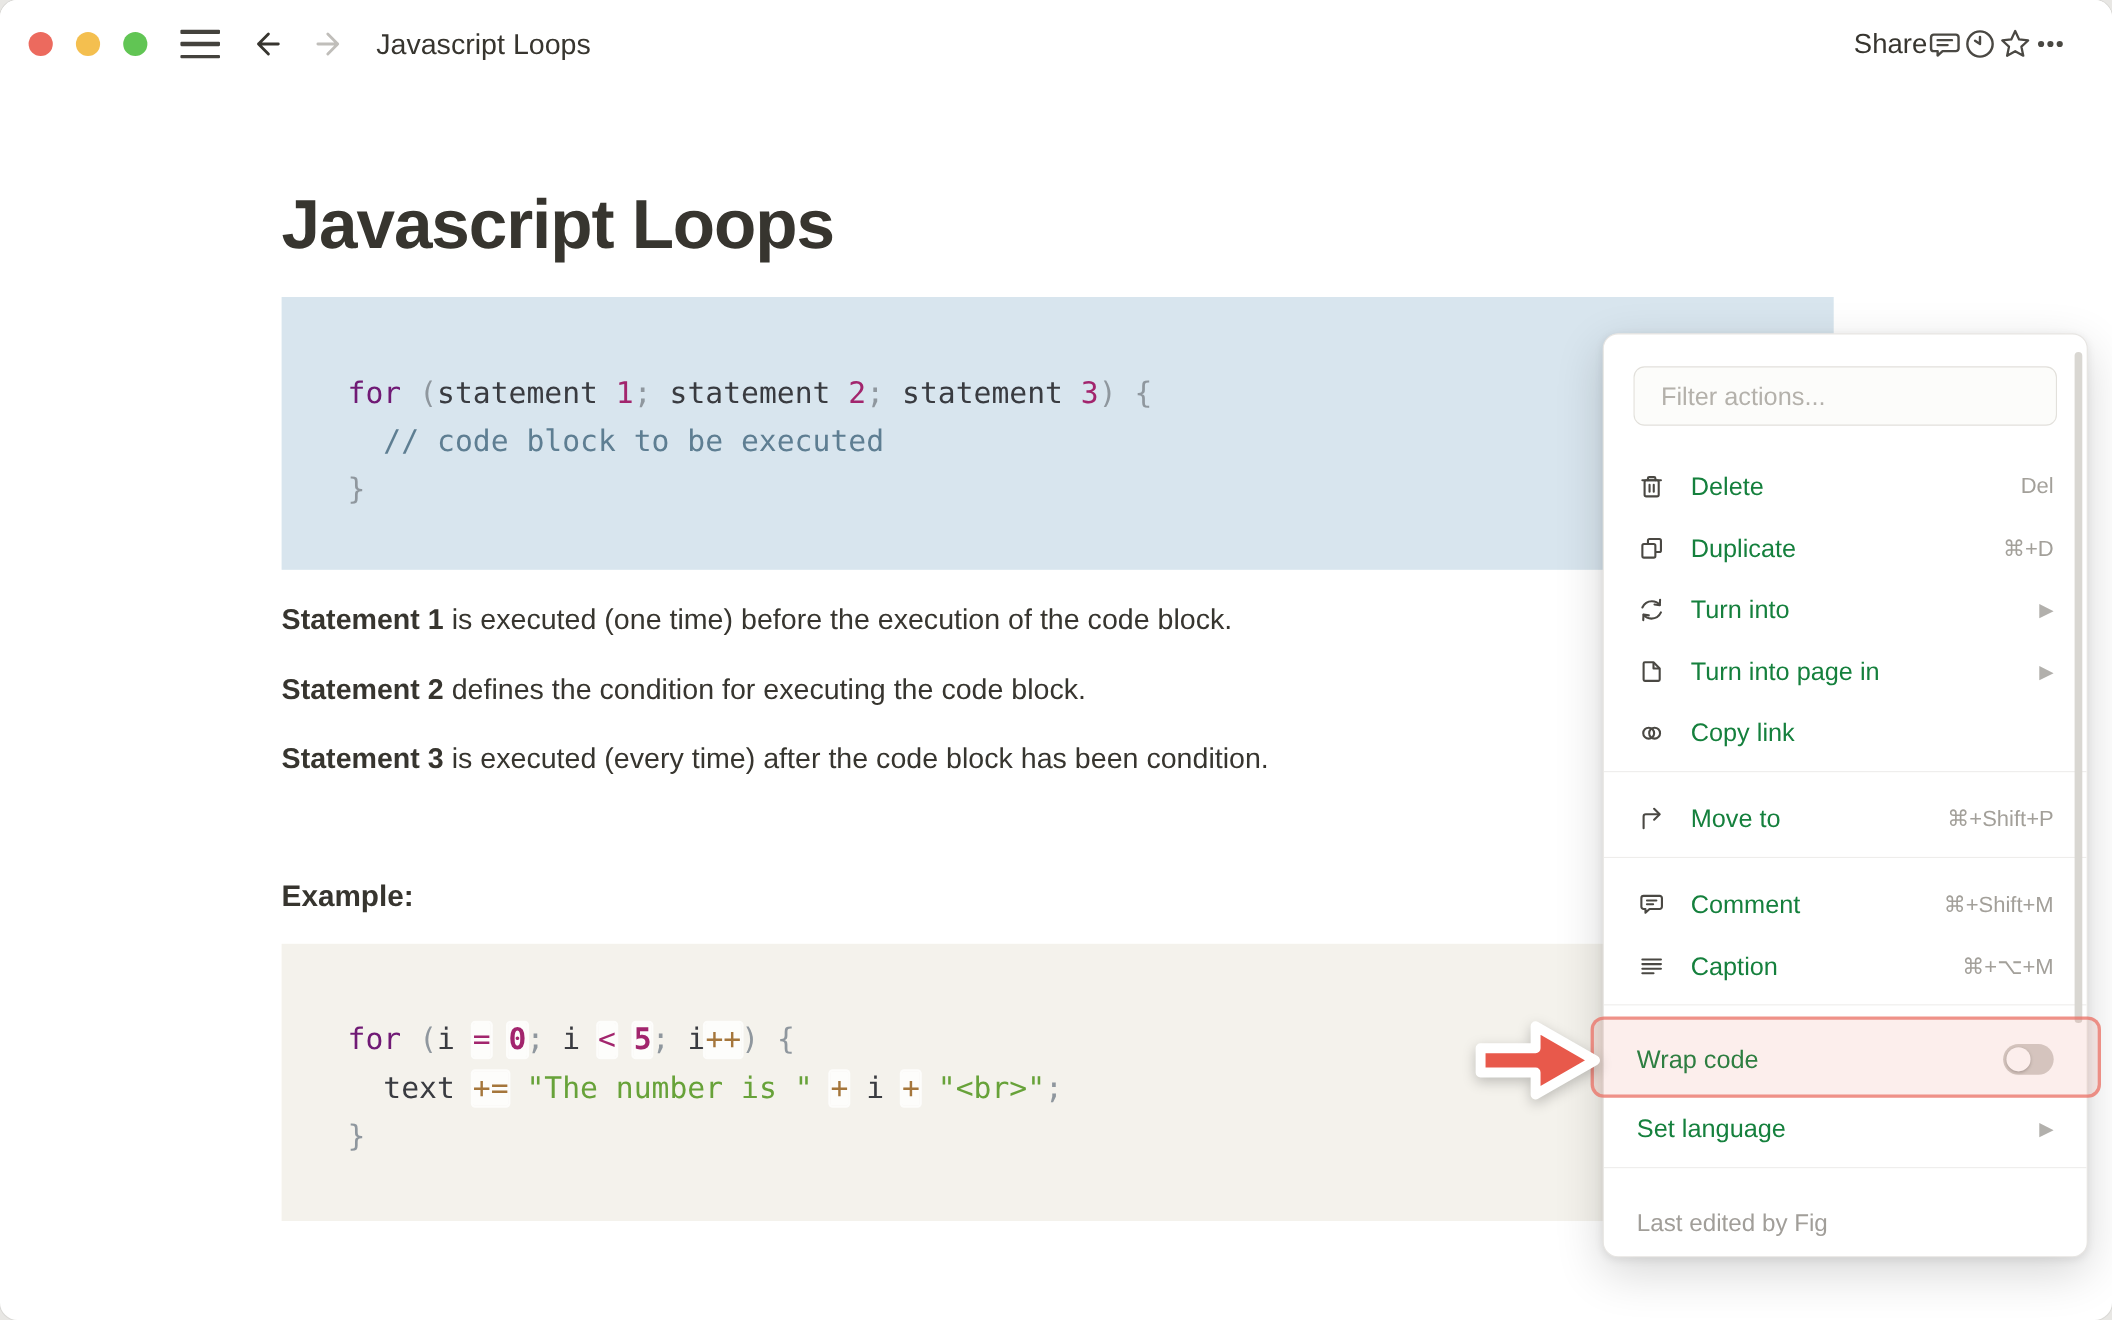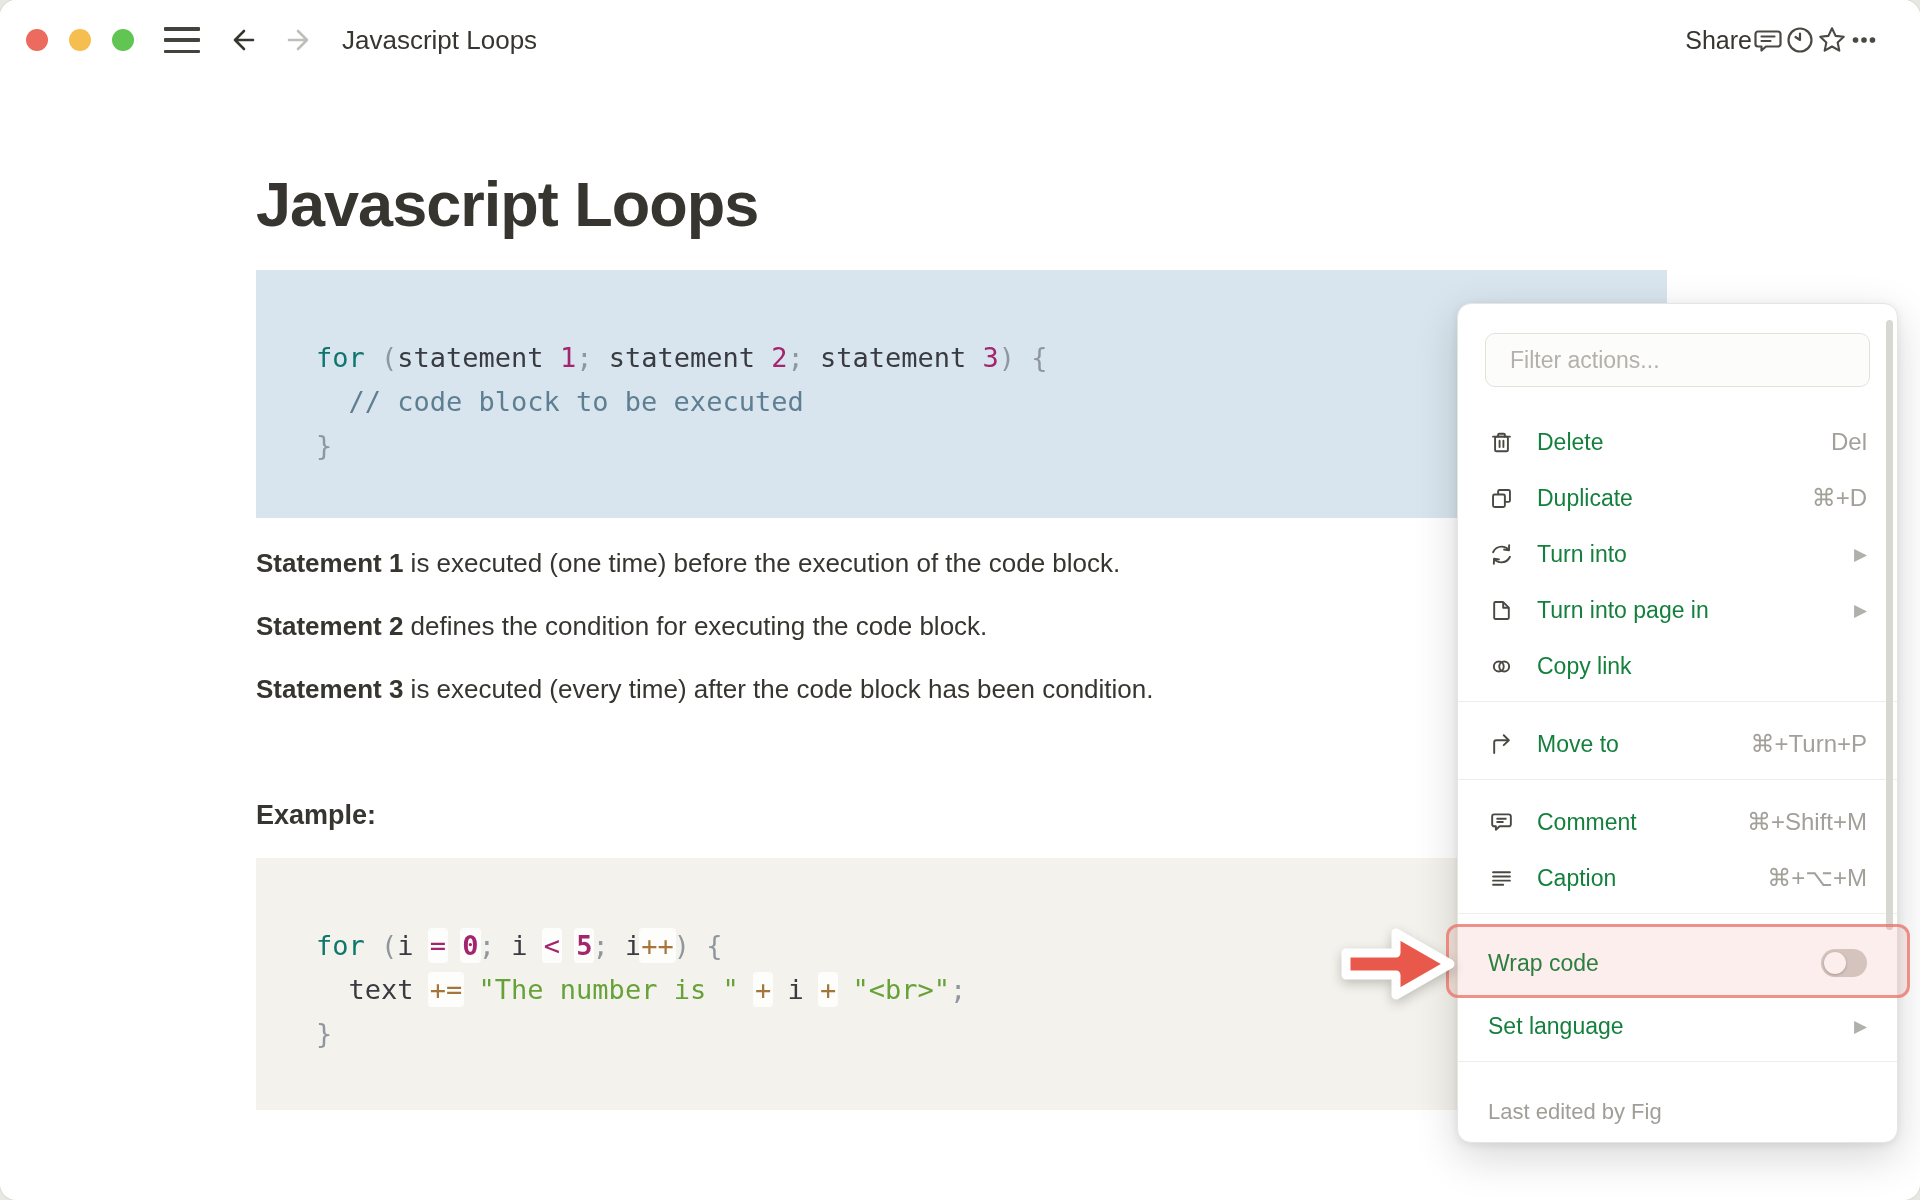--- a/index.html
+++ b/index.html
@@ -27,21 +27,21 @@
   .topbar-right{margin-left:auto;display:flex;align-items:center;}
   .share-btn{font-size:25px;color:#37352f;}
   .tb-icon{width:32px;height:32px;display:flex;align-items:center;justify-content:center;color:#4a4843;}
   
   .doc-title{position:absolute;left:256px;top:126px;font-size:63px;font-weight:700;color:#37352f;letter-spacing:-1px;}
   .codeblock{position:absolute;left:256px;width:1411px;font-family:"DejaVu Sans Mono", monospace;font-size:27px;line-height:44px;color:#393b40;}
   .codeblock .code{padding:66px 0 0 60px;}
   .codeblock .code div{white-space:pre;}
   #code1{top:270px;height:248px;background:#d8e5ee;}
   #code2{top:858px;height:252px;background:#f4f2ec;}
-  .tk.kw{color:#0f766e;}
+  .tk.kw{color:#701a75;}
   .tk.tx{color:#393b40;}
   .tk.pu{color:#8f979e;}
   .tk.num{color:#a2256d;}
   .tk.numb{color:#a2256d;font-weight:bold;}
   .tk.cm{color:#5e7e92;}
   .tk.str{color:#67a239;}
   .tk.opm{color:#a2256d;}
   .tk.opb{color:#a5763b;}
   .tk.hl{background:rgba(255,255,255,.8);box-shadow:0 0 0 2px rgba(255,255,255,.8);border-radius:2px;}
   .paragraphs{position:absolute;left:256px;top:545px;width:1200px;}
@@ -58,21 +58,21 @@
   .filter-input{
     display:block;margin:29px 27px 0 27px;width:385px;height:54px;box-sizing:border-box;
     border:1.5px solid #e2e0db;border-radius:10px;background:#fcfcfa;
     font-family:"Liberation Sans",sans-serif;font-size:23px;color:#37352f;padding:0 24px;outline:none;
   }
   .filter-input::placeholder{color:#b4b1ab;}
   .menu-rows{margin-top:27px;}
   .mi{height:56px;display:flex;align-items:center;padding:0 30px;cursor:pointer;}
   .mi .ic{width:27px;height:27px;margin-right:22px;display:flex;align-items:center;justify-content:center;color:#4a4843;flex:none;}
   .mi .lb{font-size:23px;color:#15803d;}
-  .mi .sc{margin-left:auto;font-size:24px;color:#a3a09a;}
+  .mi .sc{margin-left:auto;font-size:20px;color:#a3a09a;}
   .mi .sub{margin-left:auto;font-size:17px;color:#b2b0ac;}
   .mi.wrap-row{height:70px;}
   .mdiv{height:1px;background:#eeedeb;margin:7px 0 14px 0;}
   .menu-footer{padding:16px 30px 0 30px;color:#a19e99;font-size:22px;line-height:40px;}
   .scroll-thumb{position:absolute;right:4px;top:16px;width:7px;height:610px;border-radius:4px;background:#d9d7d2;}
   .toggle{margin-left:auto;width:46px;height:28px;border-radius:14px;background:#d3d0cb;position:relative;flex:none;cursor:pointer;}
   .toggle .knob{position:absolute;left:3px;top:3px;width:22px;height:22px;border-radius:50%;background:#fff;box-shadow:0 1px 3px rgba(0,0,0,.25);}
   
   .anno-box{
     position:absolute;left:1446px;top:924px;width:464px;height:74px;z-index:6;pointer-events:none;
@@ -223,21 +223,21 @@
     </div>
     <div class="mdiv"></div>
     <div class="mi">
       <span class="ic">
         <svg width="27" height="27" viewBox="0 0 24 24" fill="none" stroke="#4a4843" stroke-width="1.7" stroke-linecap="round" stroke-linejoin="round">
             <path d="M5.5 19.5 V10 a1.8 1.8 0 0 1 1.8-1.8 H18"></path>
             <path d="M14 3.8 l4.5 4.4 -4.5 4.4"></path>
           </svg>
       </span>
       <span class="lb">Move to</span>
-      <span class="sc">⌘+Turn+P</span>
+      <span class="sc">⌘+Shift+P</span>
     </div>
     <div class="mdiv"></div>
     <div class="mi">
       <span class="ic">
         <svg width="27" height="27" viewBox="0 0 24 24" fill="none" stroke="#4a4843" stroke-width="1.7" stroke-linecap="round" stroke-linejoin="round">
             <path d="M5.5 4.8 h13 a1.8 1.8 0 0 1 1.8 1.8 v7 a1.8 1.8 0 0 1 -1.8 1.8 h-8.2 l-3.3 3 v-3 h-1.5 a1.8 1.8 0 0 1 -1.8 -1.8 v-7 a1.8 1.8 0 0 1 1.8 -1.8 z"></path>
             <path d="M8.2 8.6 h7.6 M8.2 11.6 h5"></path>
           </svg>
       </span>
       <span class="lb">Comment</span>

